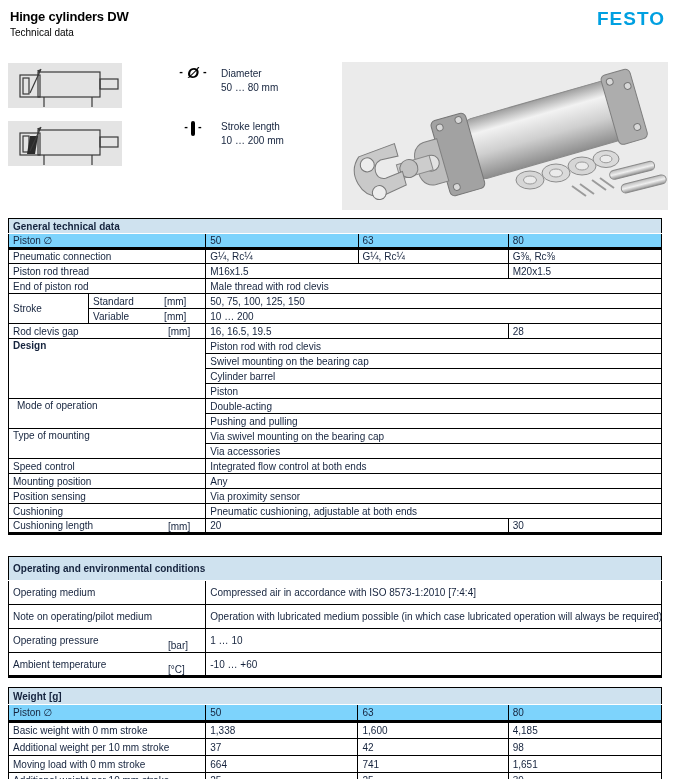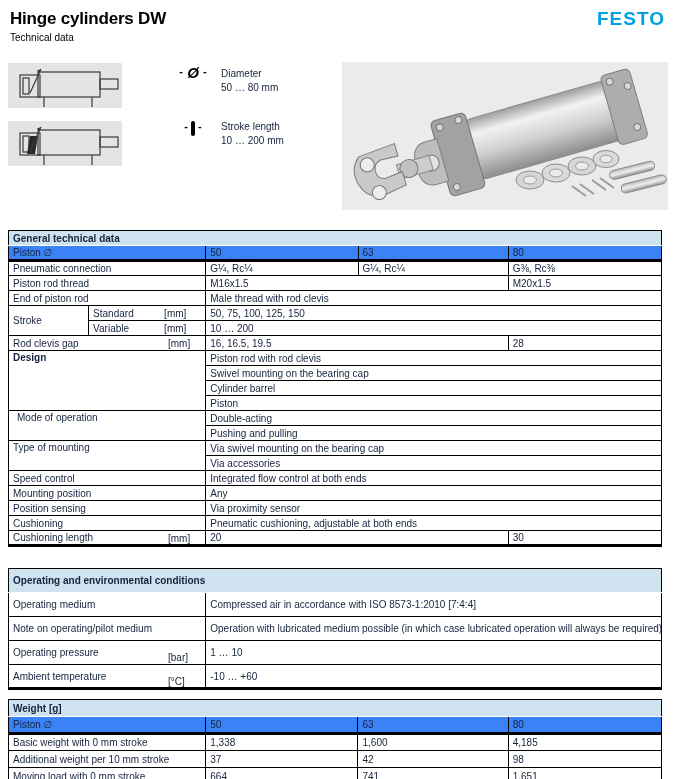--- a/index.html
+++ b/index.html
@@ -1,21 +1,21 @@
 <!DOCTYPE html>
 <html><head>
 <meta charset="utf-8">
 <style>
   * { box-sizing: border-box; margin: 0; padding: 0; }
   html, body { width: 675px; height: 779px; background: #fff; overflow: hidden; }
   body { font-family: "Liberation Sans", sans-serif; color: #15233d; }
 
   
   .header { position: relative; height: 58px; padding: 9px 10px 0 10px; }
-  .title { font-size: 17px; font-weight: bold; color: #000; letter-spacing: -0.2px; }
+  .title { font-size: 13px; font-weight: bold; color: #000; letter-spacing: -0.2px; }
   .subtitle { font-size: 10px; color: #000; margin-top: 3px; }
   .logo { position: absolute; top: 8px; right: 10px; font-size: 19px; font-weight: bold;
           color: #00a0e1; letter-spacing: 1px; transform: scaleY(0.92); }
 
   
   .hero { position: relative; height: 160px; }
   .picto { position: absolute; left: 8px; width: 114px; height: 45px; background: #e4e4e4; }
   .picto1 { top: 5px; } .picto2 { top: 63px; }
   .feature-symbol { position: absolute; left: 170px; width: 46px; text-align: center;
                     font-weight: bold; color: #000; }
@@ -25,27 +25,27 @@
   .vbar { display: inline-block; width: 4px; height: 15px; background: #000; border-radius: 2px; vertical-align: -3px; margin: 0 3px; }
   .feature-text { position: absolute; left: 221px; font-size: 10px; line-height: 14px; color: #15233d; }
   .ft1 { top: 9px; } .ft2 { top: 62px; }
   .photo { position: absolute; left: 342px; top: 4px; width: 326px; height: 148px; }
 
   
   table { border-collapse: collapse; table-layout: fixed; width: 654px;
           margin-left: 8px; font-size: 10px; }
   td { border: 1px solid #000; padding: 1px 4px; height: 15px; vertical-align: middle;
        overflow: hidden; white-space: nowrap; position: relative; }
-  .t-general { margin-top: 12px; }
+  .t-general { }
   .t-operating { margin-top: 21px; }
   .t-weight { margin-top: 9px; }
   .t-weight td { height: 17px; }
   .t-operating td { height: 24px; }
   tr.band td { background: #cfe2ef; font-weight: bold; border-bottom: 1px solid #fff; }
-  tr.subband td { background: #3b82f6; border-top: 1px solid #fff; border-bottom: 3px solid #000; }
+  tr.subband td { background: #7dd3fc; border-top: 1px solid #fff; border-bottom: 3px solid #000; }
   tr.last td { border-bottom: 3px solid #000; }
   .unit { position: absolute; left: 159px; top: 2px; }
   .unit2 { position: absolute; left: 75px; top: 2px; }
   .t-weight .unit, .t-operating .unit { top: 11px; }
 
   svg .ln { stroke: #3a3a3a; fill: none; stroke-width: 1.2; }
 </style>
 </head>
 <body>
 

